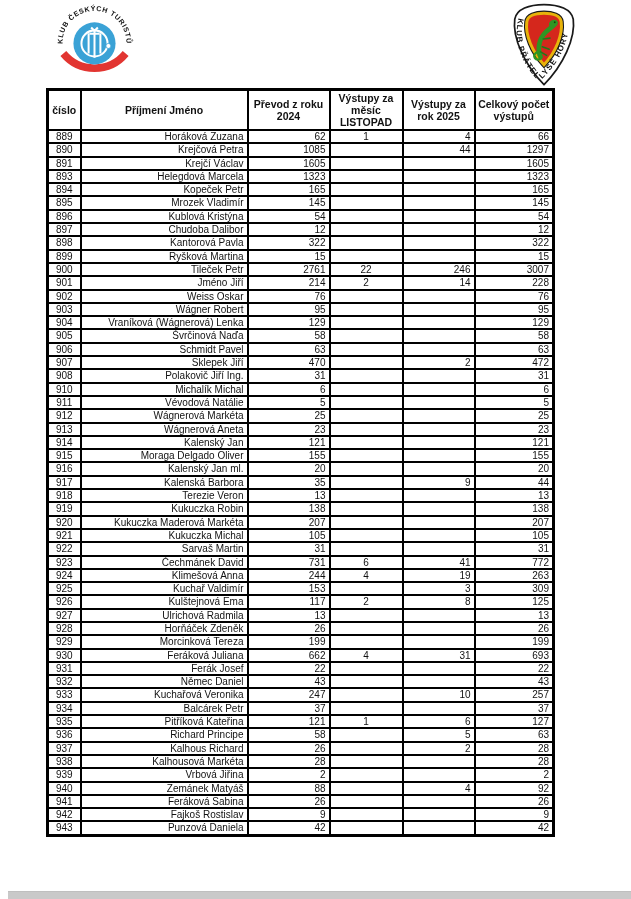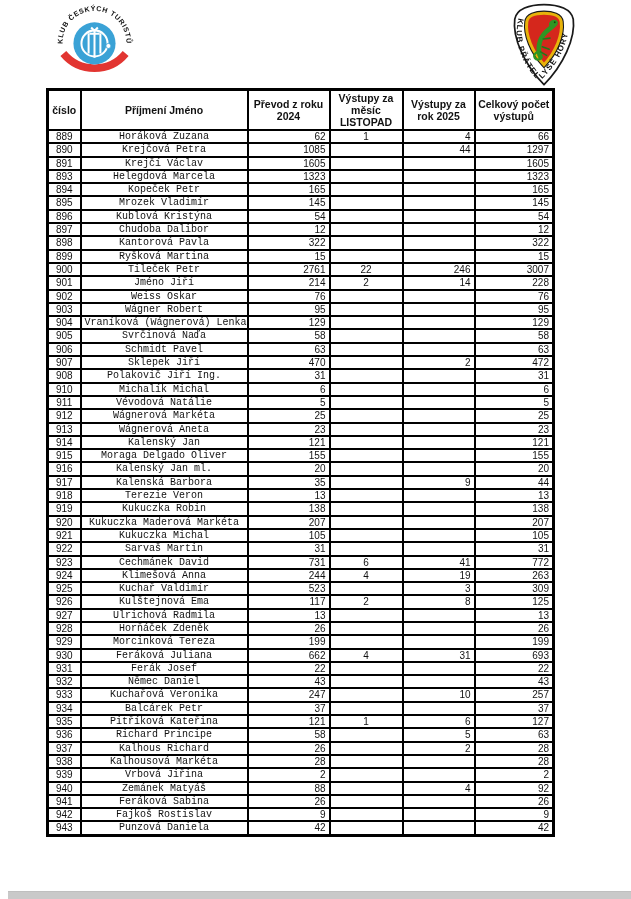--- a/index.html
+++ b/index.html
@@ -17,21 +17,21 @@
   }
   table.members th, table.members td { border:2px solid #000; }
   table.members th {
     font-size:10.5px; font-weight:bold; text-align:center;
     line-height:12px; height:35px; padding:1px 2px; vertical-align:middle;
   }
   table.members td {
     font-size:10px; line-height:11.3px; height:11.3px;
     padding:0 3px; white-space:nowrap; overflow:hidden; vertical-align:middle;
   }
-  td.c-left   { text-align:center;font-family:Liberation Mono, monospace; }
+  td.c-left   { text-align:right; }
   td.c-right  { text-align:right; }
   td.c-center { text-align:center; }
 
   .bottom-bar {
     position:absolute; left:8px; right:0; bottom:0; height:7px;
     background:#c9c9c9; border-top:1px solid #bfbfbf;
   }
 </style>
 </head>
 <body>
@@ -375,21 +375,21 @@
           <td class="c-center">924</td>
           <td class="c-left">Klimešová Anna</td>
           <td class="c-right">244</td>
           <td class="c-center">4</td>
           <td class="c-right">19</td>
           <td class="c-right">263</td>
         </tr>
         <tr>
           <td class="c-center">925</td>
           <td class="c-left">Kuchař Valdimír</td>
-          <td class="c-right">523</td>
+          <td class="c-right">153</td>
           <td class="c-center"></td>
           <td class="c-right">3</td>
           <td class="c-right">309</td>
         </tr>
         <tr>
           <td class="c-center">926</td>
           <td class="c-left">Kulštejnová Ema</td>
           <td class="c-right">117</td>
           <td class="c-center">2</td>
           <td class="c-right">8</td>

